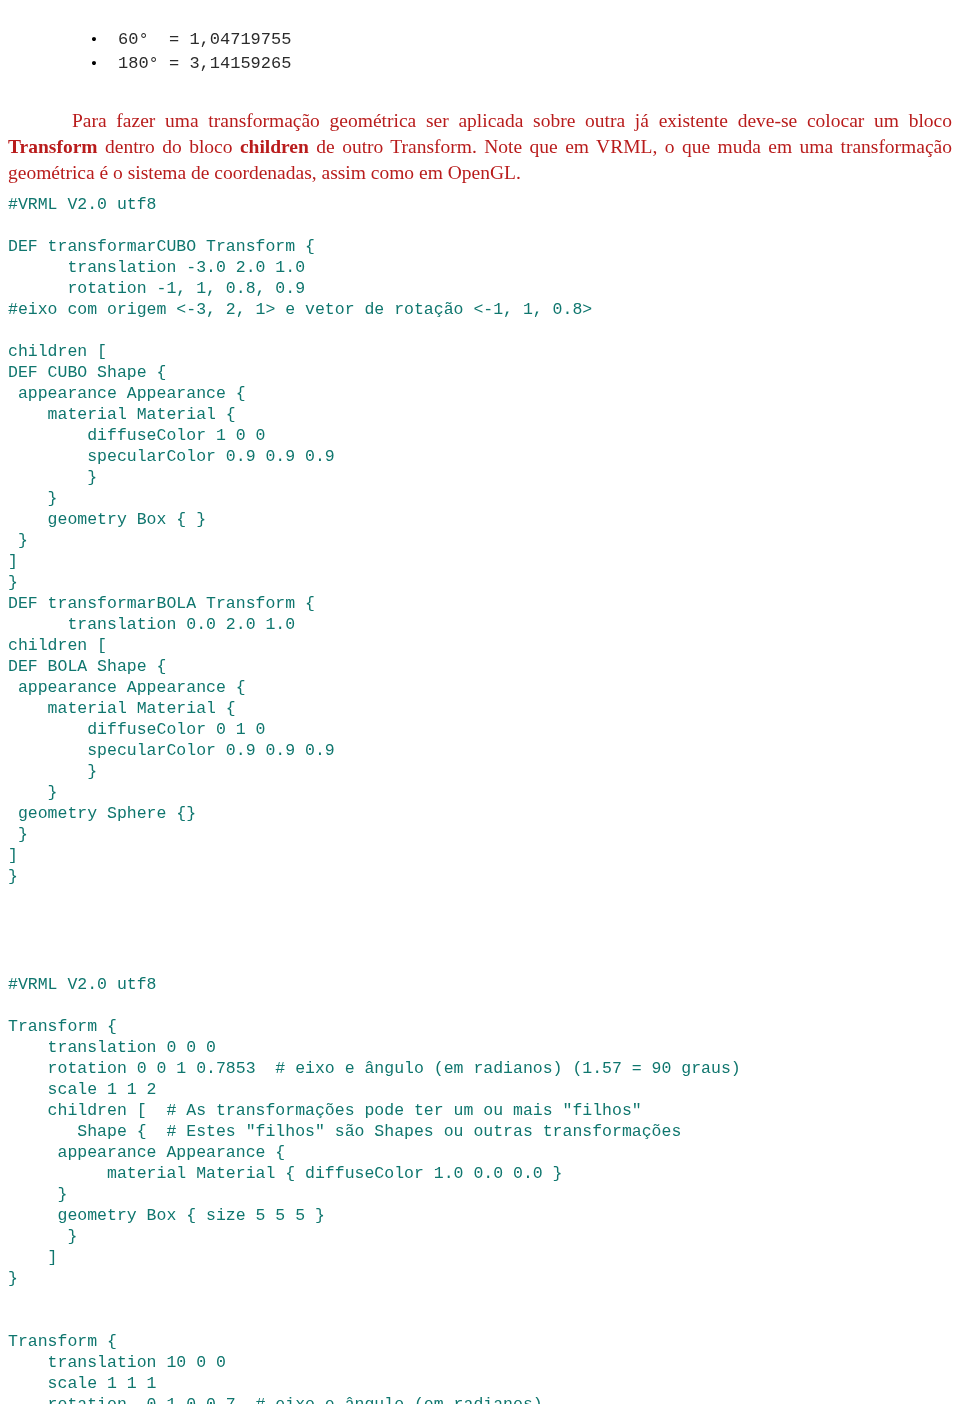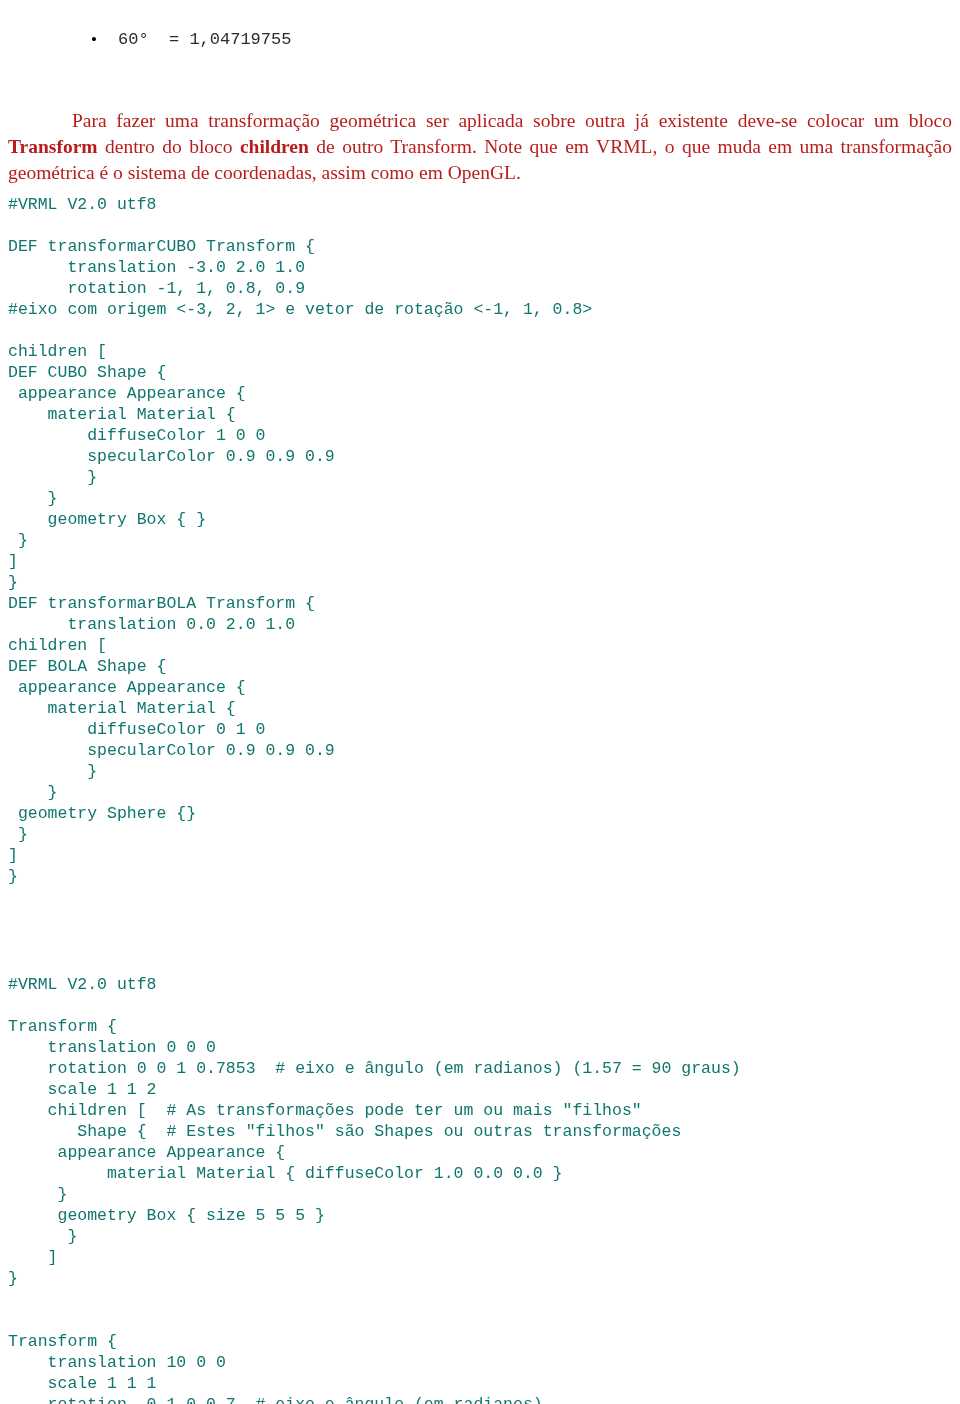--- a/index.html
+++ b/index.html
@@ -91,20 +91,21 @@
   }
   .code .blank { height: 21px; }
 </style>
 </head>
 <body>
 
 <div class="page">
 
   <ul class="angle-list">
     <li>60°  = 1,04719755</li>
+    <li>180° = 3,14159265</li>
   </ul>
 
   <p class="prose"><span>Para fazer uma transformação geométrica ser aplicada sobre outra já existente deve-se colocar um bloco </span><b>Transform</b><span> dentro do bloco </span><b>children</b><span> de outro Transform. Note que em VRML, o que muda em uma transformação geométrica é o sistema de coordenadas, assim como em OpenGL.</span></p>
 
   <pre class="code code-1"><span class="ln">#VRML V2.0 utf8</span><span class="ln blank">&nbsp;</span><span class="ln">DEF transformarCUBO Transform {</span><span class="ln">      translation -3.0 2.0 1.0</span><span class="ln">      rotation -1, 1, 0.8, 0.9</span><span class="ln">#eixo com origem &lt;-3, 2, 1&gt; e vetor de rotação &lt;-1, 1, 0.8&gt;</span><span class="ln blank">&nbsp;</span><span class="ln">children [</span><span class="ln">DEF CUBO Shape {</span><span class="ln"> appearance Appearance {</span><span class="ln">    material Material {</span><span class="ln">        diffuseColor 1 0 0</span><span class="ln">        specularColor 0.9 0.9 0.9</span><span class="ln">        }</span><span class="ln">    }</span><span class="ln">    geometry Box { }</span><span class="ln"> }</span><span class="ln">]</span><span class="ln">}</span><span class="ln">DEF transformarBOLA Transform {</span><span class="ln">      translation 0.0 2.0 1.0</span><span class="ln">children [</span><span class="ln">DEF BOLA Shape {</span><span class="ln"> appearance Appearance {</span><span class="ln">    material Material {</span><span class="ln">        diffuseColor 0 1 0</span><span class="ln">        specularColor 0.9 0.9 0.9</span><span class="ln">        }</span><span class="ln">    }</span><span class="ln"> geometry Sphere {}</span><span class="ln"> }</span><span class="ln">]</span><span class="ln">}</span></pre>
 
   <pre class="code code-2"><span class="ln">#VRML V2.0 utf8</span><span class="ln blank">&nbsp;</span><span class="ln">Transform {</span><span class="ln">    translation 0 0 0</span><span class="ln">    rotation 0 0 1 0.7853  # eixo e ângulo (em radianos) (1.57 = 90 graus)</span><span class="ln">    scale 1 1 2</span><span class="ln">    children [  # As transformações pode ter um ou mais "filhos"</span><span class="ln">       Shape {  # Estes "filhos" são Shapes ou outras transformações</span><span class="ln">     appearance Appearance {</span><span class="ln">          material Material { diffuseColor 1.0 0.0 0.0 }</span><span class="ln">     }</span><span class="ln">     geometry Box { size 5 5 5 }</span><span class="ln">      }</span><span class="ln">    ]</span><span class="ln">}</span><span class="ln blank">&nbsp;</span><span class="ln blank">&nbsp;</span><span class="ln">Transform {</span><span class="ln">    translation 10 0 0</span><span class="ln">    scale 1 1 1</span><span class="ln">    rotation  0 1 0 0.7  # eixo e ângulo (em radianos)</span></pre>
 
 </div>
 

